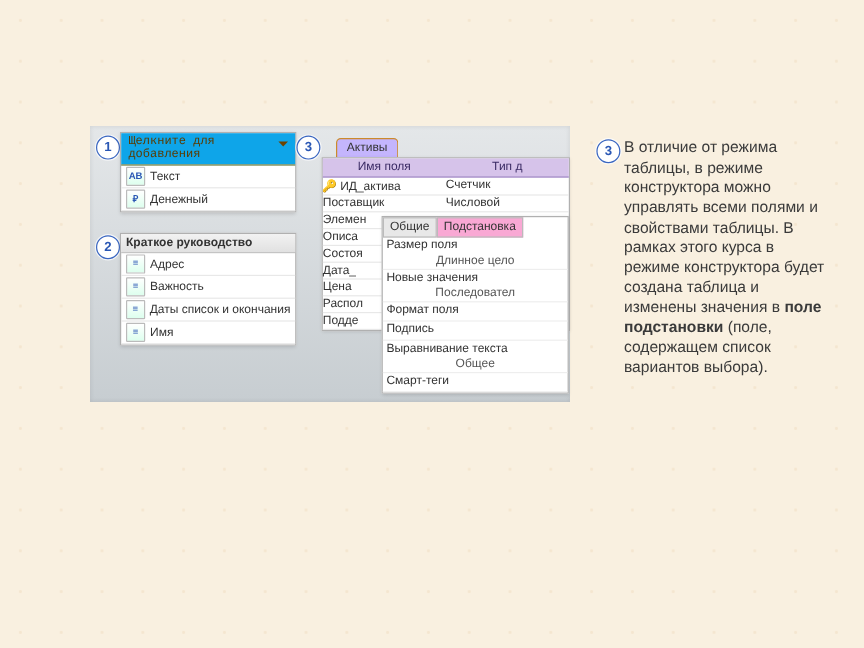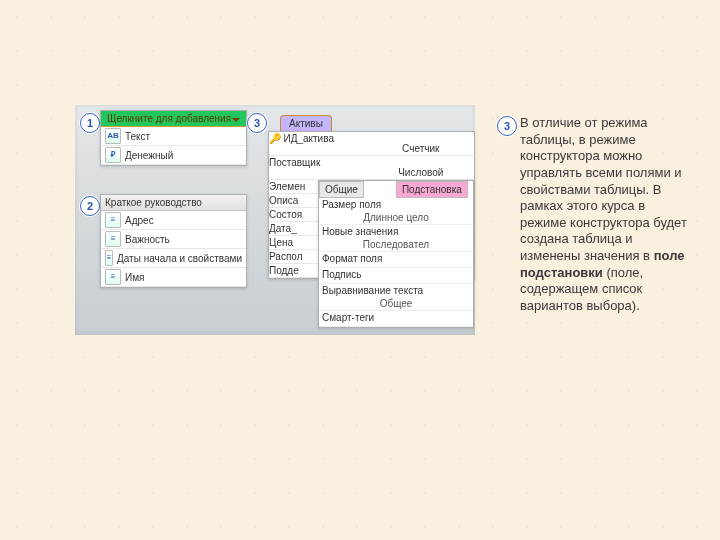--- a/index.html
+++ b/index.html
@@ -41,26 +41,27 @@
   
   .panel {
     position: absolute;
     background: #fff;
     border: 1px solid #b0b0b0;
     box-shadow: 0 1px 3px rgba(0,0,0,0.15);
   }
 
   
   .p1header {
-    background: #22c55e;
+    background: #0ea5e9;
     color: #5b3b00;
     font-size: 10px;
     padding: 2px 6px;
     border-bottom: 1px solid #cba043;
     position: relative;
+    font-family: Liberation Mono, monospace;
   }
   .p1header:after {
     content:"";
     border:4px solid transparent;
     border-top-color:#6c4300;
     position:absolute;
     right:6px; top:7px;
   }
   .row {
     display:flex; align-items:center;
@@ -74,21 +75,21 @@
     width:14px;height:14px;
     border:1px solid #bbb;
     background:linear-gradient(#fff,#dfe);
     font:bold 8px/14px Arial; text-align:center; color:#2a57b4;
     border-radius:1px;
   }
 
   
   .p2head{
     background:linear-gradient(#f2f2f2,#e1e1e1);
-    font-size:10px;font-weight:normal;
+    font-size:10px;font-weight:bold;
     padding:2px 4px;border-bottom:1px solid #c4c4c4;
   }
 
   
   .designtab{
     position:absolute;
     background:#c4b5fd;
     border:1px solid #cc8a2c;
     border-bottom:none;
     border-radius:4px 4px 0 0;
@@ -97,25 +98,25 @@
   }
   .designhead{
     display:flex;
     background:#d6c3ea;
     border-bottom:1px solid #a38cc6;
     font-size:10px; color:#3a2a64;
   }
   .designhead span{flex:1;padding:2px 4px;text-align:center;}
   .drow{display:flex;font-size:10px;border-bottom:1px solid #e8e8e8;}
   .drow .c1{flex:1;padding:1px 0;}
-  .drow .c2{flex:1;padding:1px 4px;text-align:center;margin-top:10px;}
+  .drow .c2{flex:1;padding:1px 4px;text-align:left;}
   .keyicon{color:#c28a00;font-size:10px;margin-right:2px;}
 
   
-  .proptabs{display:flex;font-size:10px;gap:32px;}
+  .proptabs{display:flex;font-size:10px;}
   .proptab{padding:2px 5px;border:1px solid #bbb;background:#f9a8d4;}
   .proptab.inac{background:#e8e8e8;}
   .prow{display:flex;font-size:10px;border-bottom:1px solid #eee;flex-direction:column;}
   .prow .pl{flex:1;padding:1px 3px;color:#333;}
   .prow .pv{flex:1;padding:1px 3px;text-align:center;color:#555;}
 
   
   .para{
     position:absolute;
     left:520px; top:115px;
@@ -153,33 +154,37 @@
   <div class="row">
       <span class="ic">≡</span>
       <span>Адрес</span>
     </div>
   <div class="row">
       <span class="ic">≡</span>
       <span>Важность</span>
     </div>
   <div class="row">
       <span class="ic">≡</span>
-      <span>Даты начала и свойствами</span>
+      <span>Даты список и окончания</span>
     </div>
   <div class="row">
       <span class="ic">≡</span>
       <span>Имя</span>
     </div>
 </div>
 
 <div class="badge" style="left:247px;top:113px;">3</div>
 
 <div class="designtab" style="left:280px;top:115px;">Активы</div>
 
 <div class="panel" style="left:268px;top:131px;width:205px;">
+  <div class="designhead">
+    <span>Имя поля</span>
+    <span>Тип д</span>
+  </div>
   <div class="drow">
       <span class="c1"><span class="keyicon">🔑</span><span>ИД_актива</span></span>
       <span class="c2">Счетчик</span>
     </div>
   <div class="drow">
       <span class="c1">Поставщик</span>
       <span class="c2">Числовой</span>
     </div>
   <div class="drow">
       <span class="c1">Элемен</span>

